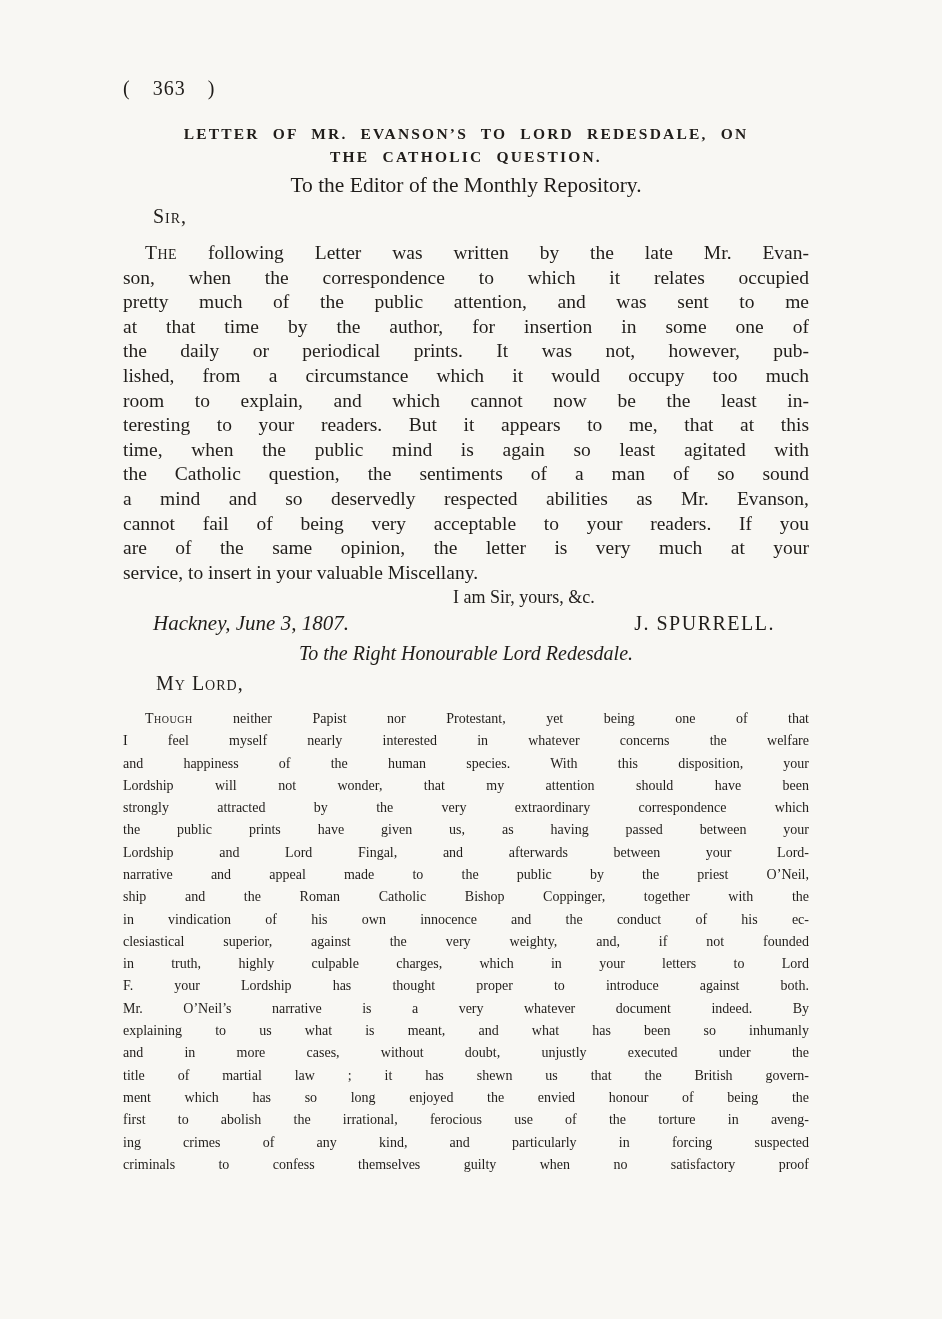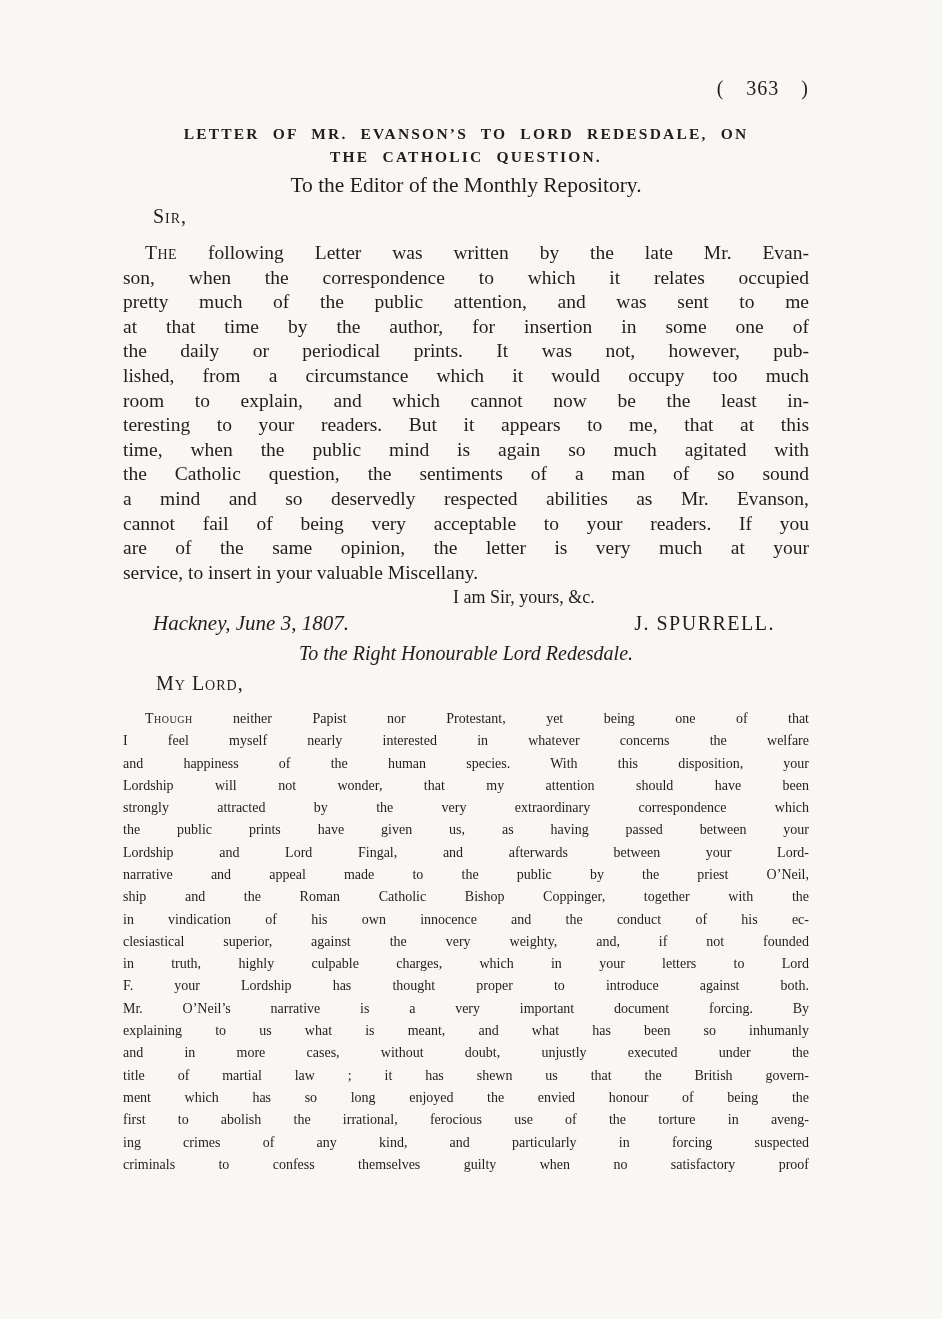--- a/index.html
+++ b/index.html
@@ -14,21 +14,21 @@
     background: #f8f7f3;
     color: #201d1a;
     overflow: hidden;
   }
   .column {
     position: absolute;
     left: 123px; top: 76px;
     width: 686px;
   }
   .pagenum {
-    text-align: right;
+    text-align: left;
     font-size: 20px;
     line-height: 24px;
     word-spacing: 16px;
     letter-spacing: 1px;
     margin-bottom: 22px;
   }
   .title {
     text-align: center;
     font-size: 15.5px;
     font-weight: bold;
@@ -118,21 +118,21 @@
 
     <div class="para p1">
       <div class="bline indent"><span class="lead">The</span><span> following Letter was written by the late Mr. Evan-</span></div>
       <div class="bline">son, when the correspondence to which it relates occupied</div>
       <div class="bline">pretty much of the public attention, and was sent to me</div>
       <div class="bline">at that time by the author, for insertion in some one of</div>
       <div class="bline">the daily or periodical prints. It was not, however, pub-</div>
       <div class="bline">lished, from a circumstance which it would occupy too much</div>
       <div class="bline">room to explain, and which cannot now be the least in-</div>
       <div class="bline">teresting to your readers. But it appears to me, that at this</div>
-      <div class="bline">time, when the public mind is again so much agitated with</div>
+      <div class="bline">time, when the public mind is again so least agitated with</div>
       <div class="bline">the Catholic question, the sentiments of a man of so sound</div>
       <div class="bline">a mind and so deservedly respected abilities as Mr. Evanson,</div>
       <div class="bline">cannot fail of being very acceptable to your readers. If you</div>
       <div class="bline">are of the same opinion, the letter is very much at your</div>
       <div class="bline lastline">service, to insert in your valuable Miscellany.</div>
     </div>
 
     <div class="signoff">I am Sir, yours, &amp;c.</div>
 
     <div class="sigrow">
@@ -151,21 +151,21 @@
       <div class="bline">Lordship will not wonder, that my attention should have been</div>
       <div class="bline">strongly attracted by the very extraordinary correspondence which</div>
       <div class="bline">the public prints have given us, as having passed between your</div>
       <div class="bline">Lordship and Lord Fingal, and afterwards between your Lord-</div>
       <div class="bline">narrative and appeal made to the public by the priest O’Neil,</div>
       <div class="bline">ship and the Roman Catholic Bishop Coppinger, together with the</div>
       <div class="bline">in vindication of his own innocence and the conduct of his ec-</div>
       <div class="bline">clesiastical superior, against the very weighty, and, if not founded</div>
       <div class="bline">in truth, highly culpable charges, which in your letters to Lord</div>
       <div class="bline">F. your Lordship has thought proper to introduce against both.</div>
-      <div class="bline">Mr. O’Neil’s narrative is a very important document forcing. By</div>
+      <div class="bline">Mr. O’Neil’s narrative is a very whatever document indeed. By</div>
       <div class="bline">explaining to us what is meant, and what has been so inhumanly</div>
       <div class="bline">and in more cases, without doubt, unjustly executed under the</div>
       <div class="bline">title of martial law ; it has shewn us that the British govern-</div>
       <div class="bline">ment which has so long enjoyed the envied honour of being the</div>
       <div class="bline">first to abolish the irrational, ferocious use of the torture in aveng-</div>
       <div class="bline">ing crimes of any kind, and particularly in forcing suspected</div>
       <div class="bline">criminals to confess themselves guilty when no satisfactory proof</div>
     </div>
 
   </div>

